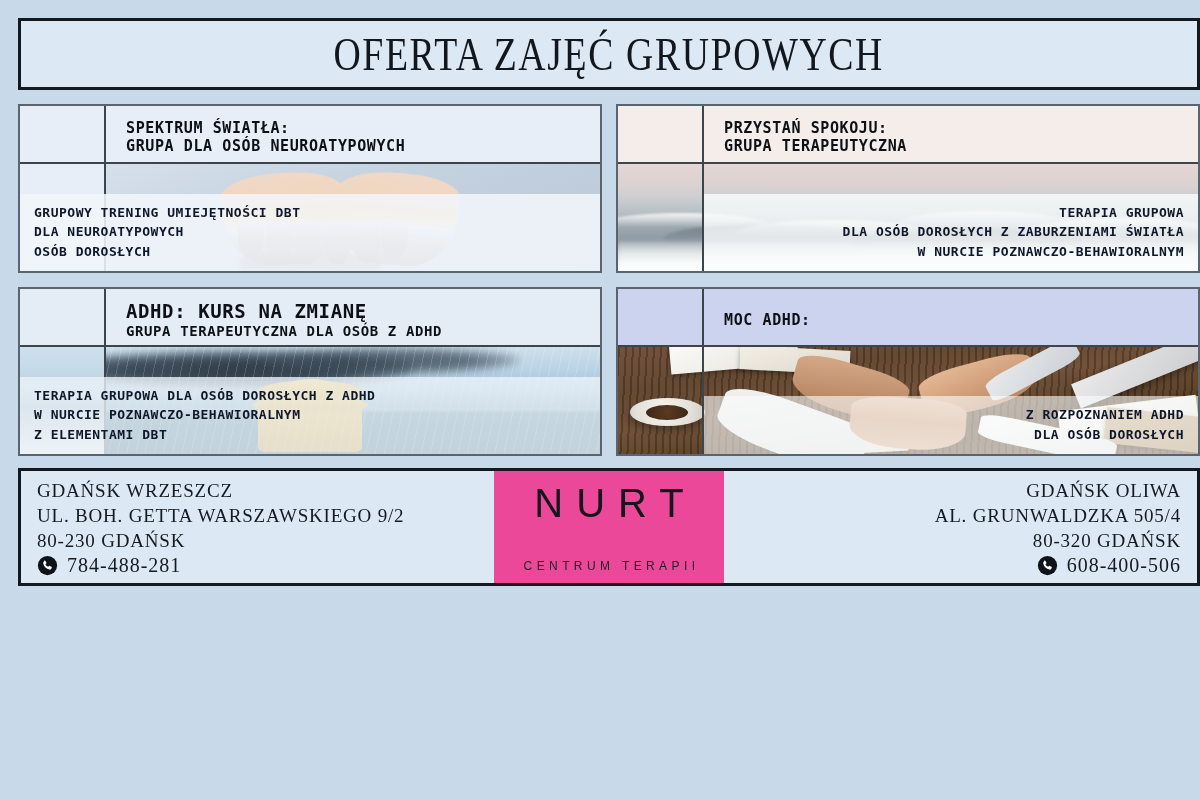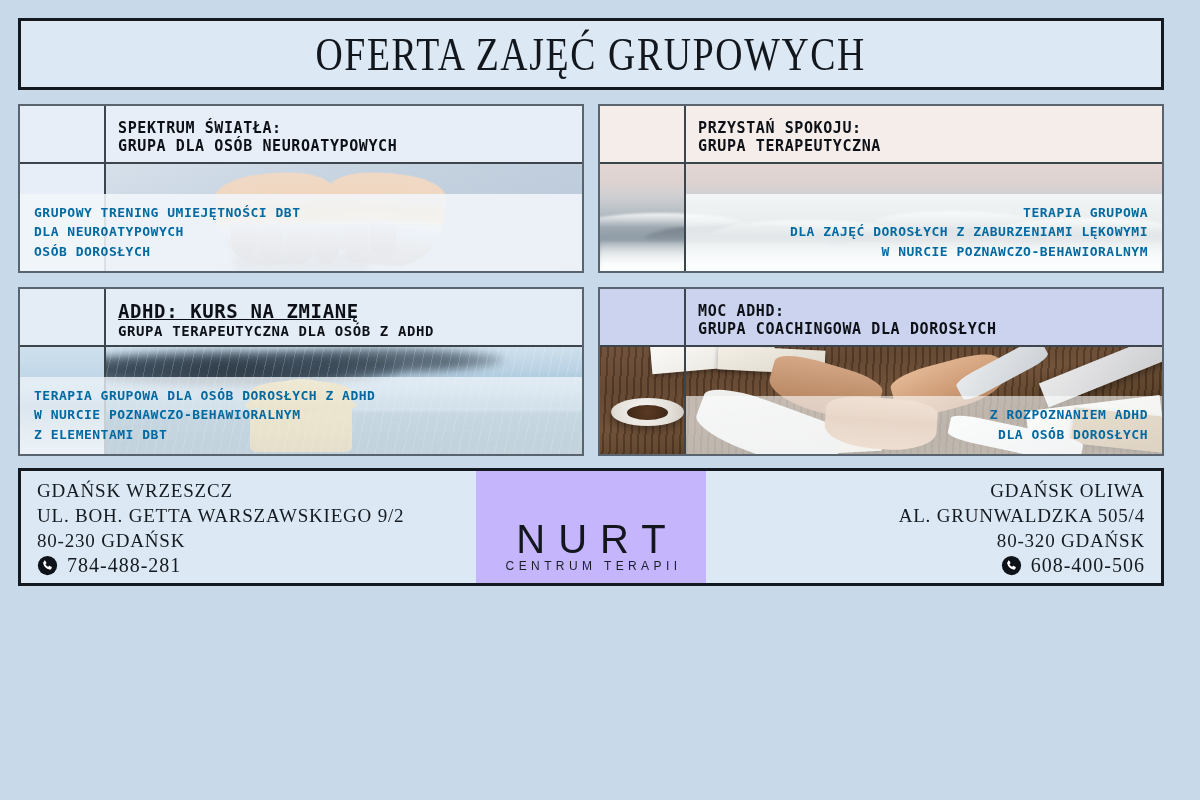--- a/index.html
+++ b/index.html
@@ -9,21 +9,21 @@
     height: 800px;
     background: #c8d9e9;
     font-family: "Liberation Sans", sans-serif;
     overflow: hidden;
   }
 
   .poster {
     width: 1200px;
     height: 600px;
     background: #c8d9e9;
-    padding: 18px 36px 14px 18px;
+    padding: 18px 0 14px 18px;
     display: flex;
     flex-direction: column;
   }
 
   
   .title-bar {
     height: 72px;
     background: #dce8f3;
     border: 3px solid #14181f;
     display: flex;
@@ -82,24 +82,25 @@
     flex-direction: column;
     justify-content: center;
   }
   .head-line {
     font-family: "DejaVu Sans Mono", monospace;
     font-weight: bold;
     color: #0d1117;
     letter-spacing: 0.6px;
     line-height: 1.22;
     white-space: nowrap;
+    margin-left: 8px;
   }
   .head-l1 { font-size: 15px; }
   .head-l2 { font-size: 15px; }
-  .head-big .head-l1 { font-size: 19px; text-decoration: underline; }
+  .head-big .head-l1 { font-size: 19px; }
   .head-big .head-l2 { font-size: 14px; }
 
   
   .card-body {
     position: relative;
     flex: 1 1 auto;
     overflow: hidden;
   }
   .body-gutter {
     position: absolute;
@@ -127,21 +128,21 @@
     left: 0; right: 0; bottom: 0;
     z-index: 3;
     padding: 9px 14px 10px 14px;
   }
   .caption-band.inset { left: 86px; }
   .cap-line {
     font-family: "DejaVu Sans Mono", monospace;
     font-weight: bold;
     font-size: 13px;
     letter-spacing: 0.5px;
-    color: #0369a1;
+    color: #0f172a;
     line-height: 1.5;
     white-space: nowrap;
   }
   .align-right .cap-line { text-align: right; }
 
   
 
   
   .ph-hands {
     background:
@@ -361,24 +362,24 @@
   .foot-col {
     flex: 1 1 0;
     padding: 12px 16px 10px 16px;
     display: flex;
     flex-direction: column;
     justify-content: center;
     gap: 1px;
   }
   .foot-col.mid {
     flex: 0 0 230px;
-    background: #c4b5fd;
+    background: #ec4899;
     align-items: center;
-    justify-content: flex-end;
-    gap: 0;
+    justify-content: space-between;
+    gap: 20px;
   }
   .foot-col.right { align-items: flex-end; }
   .addr-line {
     font-family: "Liberation Serif", serif;
     font-size: 19px;
     letter-spacing: 0.8px;
     color: #141a21;
     line-height: 1.25;
     white-space: nowrap;
   }
@@ -475,21 +476,21 @@
             <div class="dark d3"></div>
           <div class="wave w1"></div>
             <div class="wave w2"></div>
             <div class="wave w3"></div>
             <div class="wave w4"></div>
           <div class="foam"></div>
         </div>
         <div class="body-gutter"></div>
         <div class="caption-band align-right inset" style="background:rgba(250,252,253,0.80)">
           <div class="cap-line">TERAPIA GRUPOWA</div>
-          <div class="cap-line">DLA ZAJĘĆ DOROSŁYCH Z ZABURZENIAMI LĘKOWYMI</div>
+          <div class="cap-line">DLA OSÓB DOROSŁYCH Z ZABURZENIAMI ŚWIATŁA</div>
           <div class="cap-line">W NURCIE POZNAWCZO-BEHAWIORALNYM</div>
         </div>
       </div>
     </div>
 
     <div class="card">
       <div class="card-head head-big" style="background:#e4edf6">
         <div class="head-gutter"></div>
         <div class="head-text">
           <div class="head-line head-l1">ADHD: KURS NA ZMIANĘ</div>
@@ -515,21 +516,20 @@
           <div class="cap-line">Z ELEMENTAMI DBT</div>
         </div>
       </div>
     </div>
 
     <div class="card">
       <div class="card-head" style="background:#ccd3ee">
         <div class="head-gutter"></div>
         <div class="head-text">
           <div class="head-line head-l1">MOC ADHD:</div>
-          <div class="head-line head-l2">GRUPA COACHINGOWA DLA DOROSŁYCH</div>
         </div>
       </div>
       <div class="card-body">
         <div class="photo ph-desk">
           <div class="grain"></div>
           <div class="paper p1"></div>
             <div class="paper p2"></div>
           <div class="kbd"></div>
           <div class="paper p3"></div>
             <div class="paper p4"></div>

